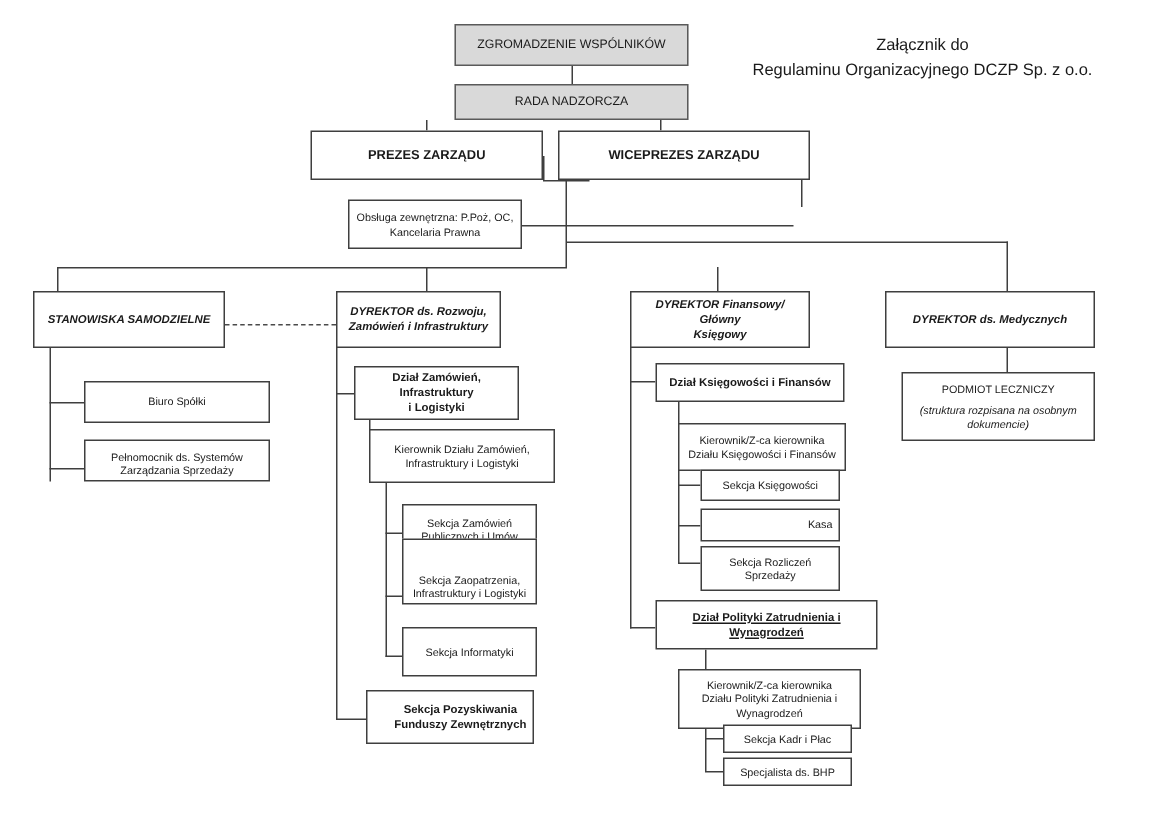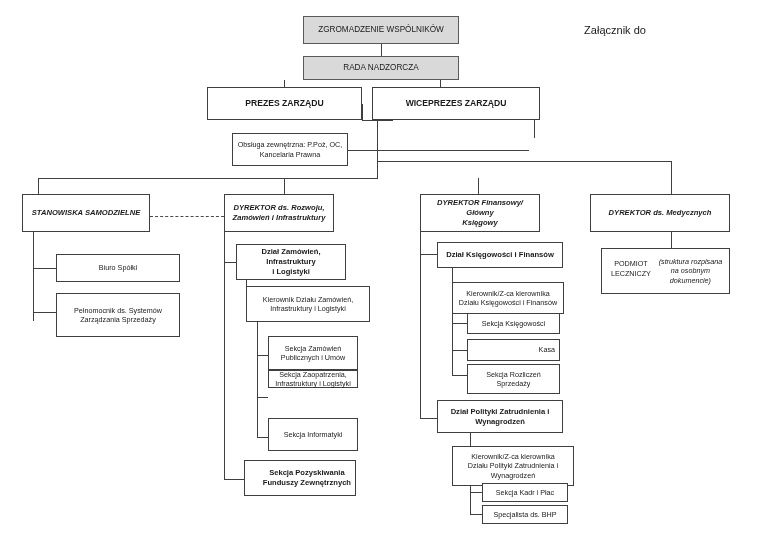--- a/index.html
+++ b/index.html
@@ -28,20 +28,21 @@
 
   .note{position:absolute;text-align:center;font-size:11px;line-height:1.55;color:#1a1a1a;}
 </style>
 </head>
 <body>
 
 <div id="canvas">
 
   <div class="note" style="left:470px;top:22px;width:290px;">
     <div>Załącznik do</div>
+    <div>Regulaminu Organizacyjnego DCZP Sp. z o.o.</div>
   </div>
 
   <div class="ln v" style="left:381px;top:44px;height:12px;"></div>
 
   <div class="ln v" style="left:284px;top:80px;height:7px;"></div>
   <div class="ln v" style="left:440px;top:80px;height:7px;"></div>
 
   <div class="ln v" style="left:362px;top:104px;height:16px;"></div>
   <div class="ln v" style="left:392px;top:104px;height:16px;"></div>
   <div class="ln h" style="left:362px;top:120px;width:31px;"></div>
@@ -138,21 +139,21 @@
   </div>
 
   <div class="box bi s75" style="left:590px;top:194px;width:140px;height:38px;">
     <span>DYREKTOR ds. Medycznych</span>
   </div>
 
   <div class="box s7" style="left:56px;top:254px;width:124px;height:28px;">
     <span>Biuro Spółki</span>
   </div>
 
-  <div class="box s7" style="left:56px;top:293px;width:124px;height:44px;">
+  <div class="box s7" style="left:56px;top:293px;width:124px;height:28px;align-items:flex-end;">
     <span>
       <span>Pełnomocnik ds. Systemów</span>
       <span>Zarządzania Sprzedaży</span>
     </span>
   </div>
 
   <div class="box b s75" style="left:236px;top:244px;width:110px;height:36px;">
     <span>
       <span>Dział Zamówień, Infrastruktury</span>
       <span>i Logistyki</span>
@@ -166,21 +167,21 @@
     </span>
   </div>
 
   <div class="box s7" style="left:268px;top:336px;width:90px;height:34px;">
     <span>
       <span>Sekcja Zamówień</span>
       <span>Publicznych i Umów</span>
     </span>
   </div>
 
-  <div class="box s7" style="left:268px;top:370px;width:90px;height:18px;">
+  <div class="box s7" style="left:268px;top:359px;width:90px;height:44px;align-items:flex-end;">
     <span>
       <span>Sekcja Zaopatrzenia,</span>
       <span>Infrastruktury i Logistyki</span>
     </span>
   </div>
 
   <div class="box s7" style="left:268px;top:418px;width:90px;height:33px;">
     <span>Sekcja Informatyki</span>
   </div>
 
@@ -210,21 +211,21 @@
     <span>Kasa</span>
   </div>
 
   <div class="box s7" style="left:467px;top:364px;width:93px;height:30px;">
     <span>
       <span>Sekcja Rozliczeń</span>
       <span>Sprzedaży</span>
     </span>
   </div>
 
-  <div class="box b s75" style="left:437px;top:400px;width:126px;height:33px;">
+  <div class="box b s75" style="left:437px;top:400px;width:148px;height:33px;text-decoration:underline;">
     <span>
       <span>Dział Polityki Zatrudnienia i</span>
       <span>Wynagrodzeń</span>
     </span>
   </div>
 
   <div class="box s7" style="left:452px;top:446px;width:122px;height:40px;">
     <span>
       <span>Kierownik/Z-ca kierownika</span>
       <span>Działu Polityki Zatrudnienia i</span>
@@ -233,21 +234,21 @@
   </div>
 
   <div class="box s7" style="left:482px;top:483px;width:86px;height:19px;">
     <span>Sekcja Kadr i Płac</span>
   </div>
 
   <div class="box s7" style="left:482px;top:505px;width:86px;height:19px;">
     <span>Specjalista ds. BHP</span>
   </div>
 
-  <div class="box s7" style="left:601px;top:248px;width:129px;height:46px;flex-direction:row;justify-content:center;">
+  <div class="box s7" style="left:601px;top:248px;width:129px;height:46px;flex-direction:column;justify-content:center;">
     <span style="margin-bottom:5px;">PODMIOT LECZNICZY</span>
     <span class="i">
       <span>(struktura rozpisana na osobnym</span>
       <span>dokumencie)</span>
     </span>
   </div>
 
 </div>
 
 </body></html>

